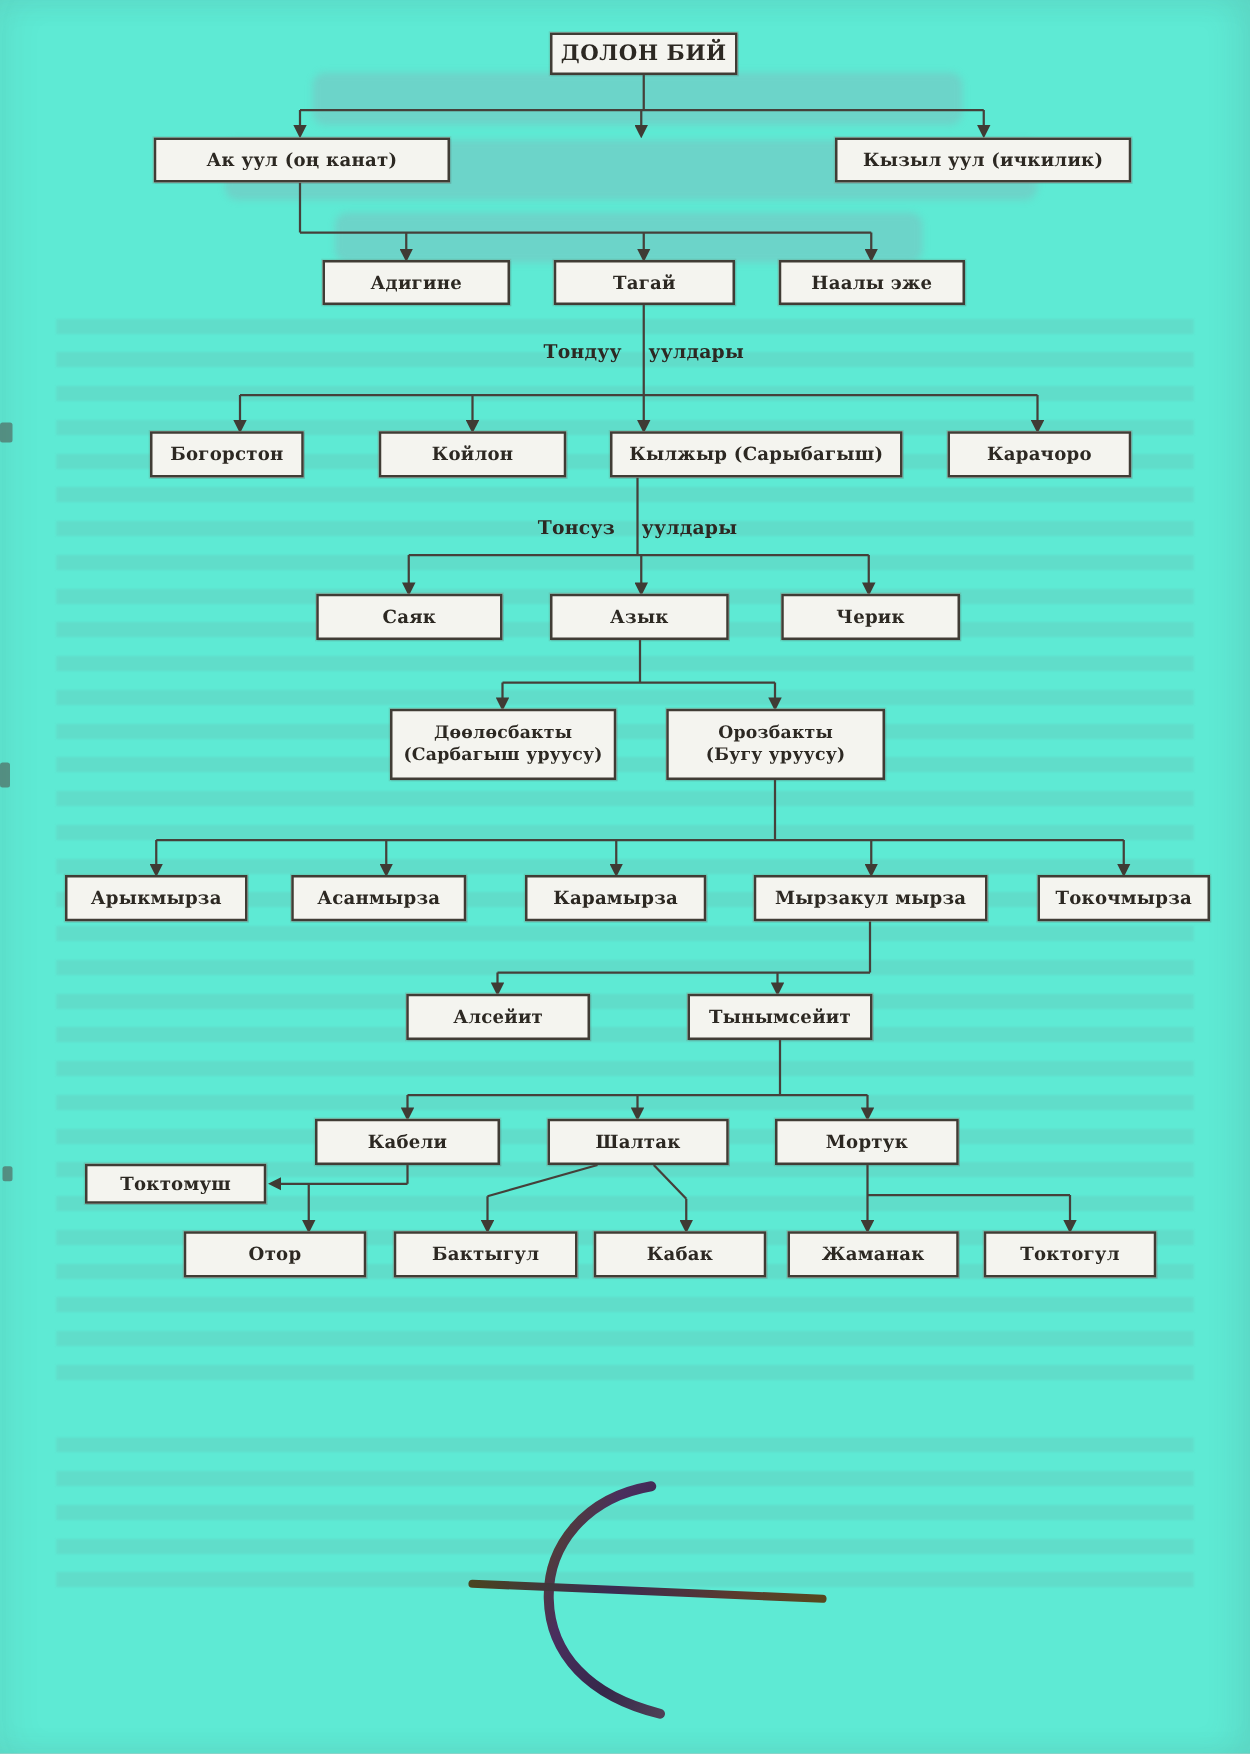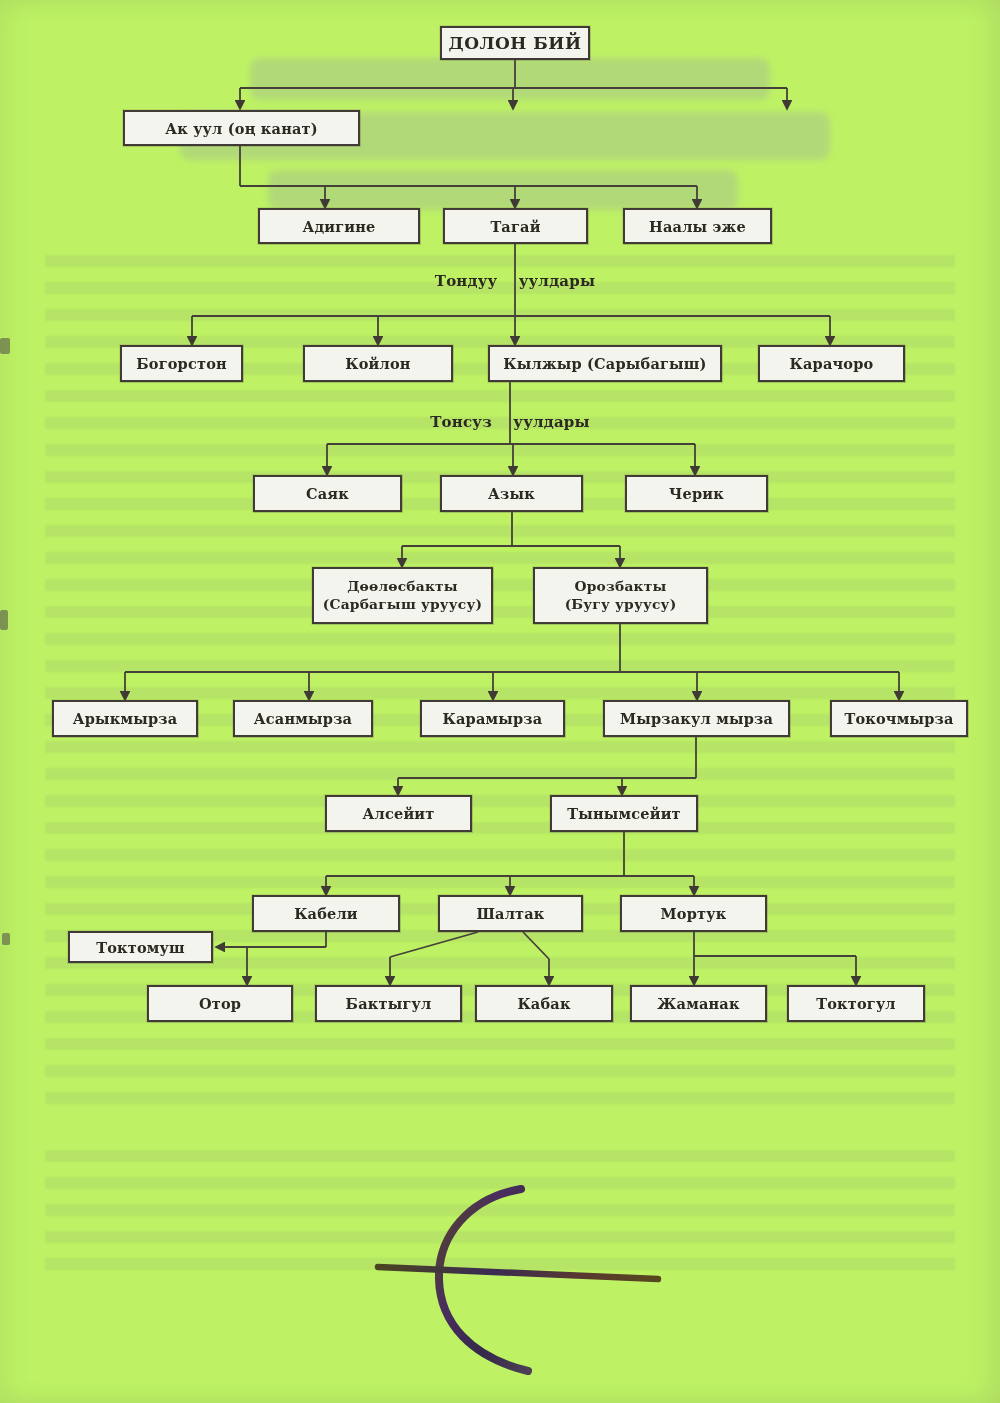--- a/index.html
+++ b/index.html
@@ -1,17 +1,17 @@
 <!DOCTYPE html>
 <html><head>
 <meta charset="utf-8">
 <style>
   html,body{margin:0;padding:0;background:#cfcfcb;}
   .page{
-    position:relative;width:1000px;height:1403px;background:#bef264;
+    position:relative;width:1000px;height:1403px;background:#5eead4;
     font-family:"DejaVu Serif","Liberation Serif",serif;overflow:hidden;
     box-shadow:inset -12px 0 24px rgba(80,82,88,.10), inset 12px 0 24px rgba(80,82,88,.06);
   }
   
   .ghost{position:absolute;border-radius:10px;background:rgba(148,156,172,.28);filter:blur(3px);z-index:0;}
   .ghostlines{position:absolute;z-index:0;filter:blur(1px);
     background:repeating-linear-gradient(to bottom,
       rgba(118,122,132,.11) 0px, rgba(118,122,132,.11) 12px,
       rgba(118,122,132,0) 12px, rgba(118,122,132,0) 27px);}
   .smudge{position:absolute;background:#4c4a46;opacity:.55;border-radius:2px;z-index:1;}
@@ -118,22 +118,23 @@
       <path d="M694 932 V956"></path>
         <path d="M694 956 H856"></path>
       <path d="M694 956 V977" marker-end="url(#ah)"></path>
       <path d="M856 956 V977" marker-end="url(#ah)"></path>
     </g>
   </svg>
 
   <div class="node title" style="left:440px;top:26px;width:150px;height:34px">ДОЛОН БИЙ</div>
 
   <div class="node" style="left:123px;top:110px;width:237px;height:36px">Ак уул (оң канат)</div>
+  <div class="node" style="left:668px;top:110px;width:237px;height:36px">Кызыл уул (ичкилик)</div>
 
-  <div class="node" style="left:258px;top:208px;width:162px;height:36px">Адигине</div>
+  <div class="node" style="left:258px;top:208px;width:150px;height:36px">Адигине</div>
   <div class="node" style="left:443px;top:208px;width:145px;height:36px">Тагай</div>
   <div class="node" style="left:623px;top:208px;width:149px;height:36px">Наалы эже</div>
 
   <div class="treelabel" style="left:405px;top:272px;width:220px">Тондуу уулдары</div>
 
   <div class="node" style="left:120px;top:345px;width:123px;height:37px">Богорстон</div>
   <div class="node" style="left:303px;top:345px;width:150px;height:37px">Койлон</div>
   <div class="node" style="left:488px;top:345px;width:234px;height:37px">Кылжыр (Сарыбагыш)</div>
   <div class="node" style="left:758px;top:345px;width:147px;height:37px">Карачоро</div>
 

